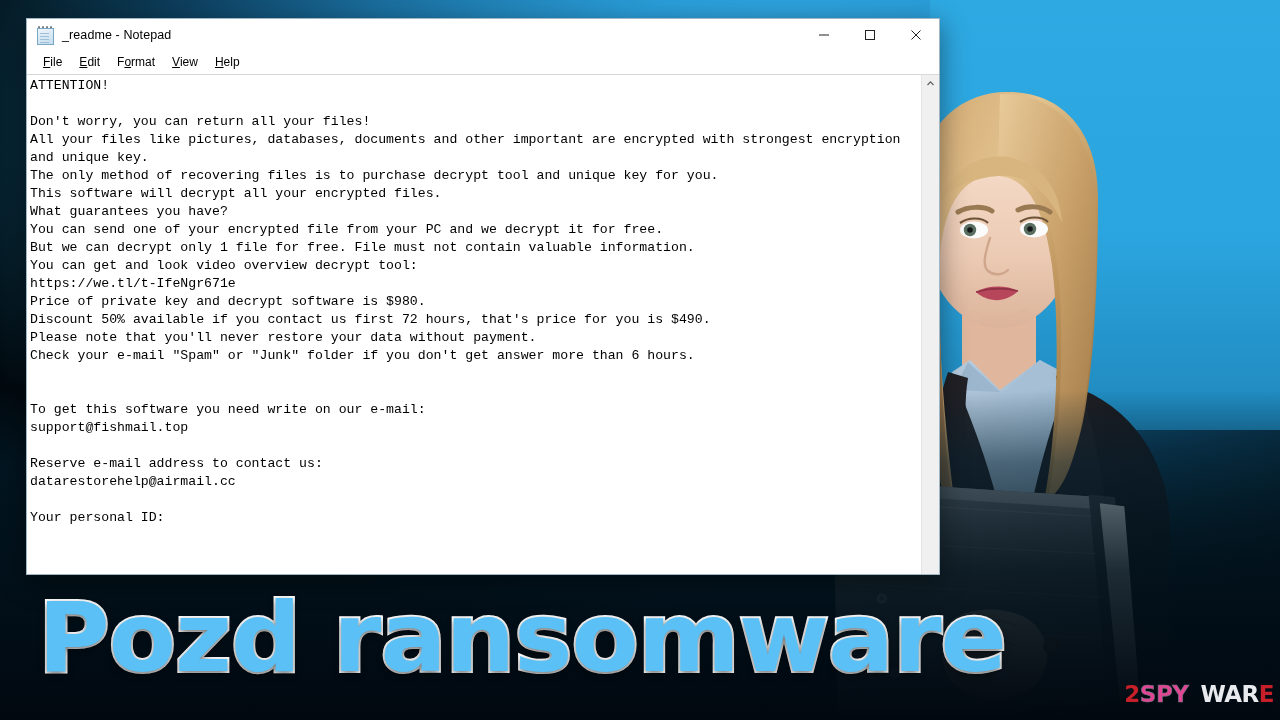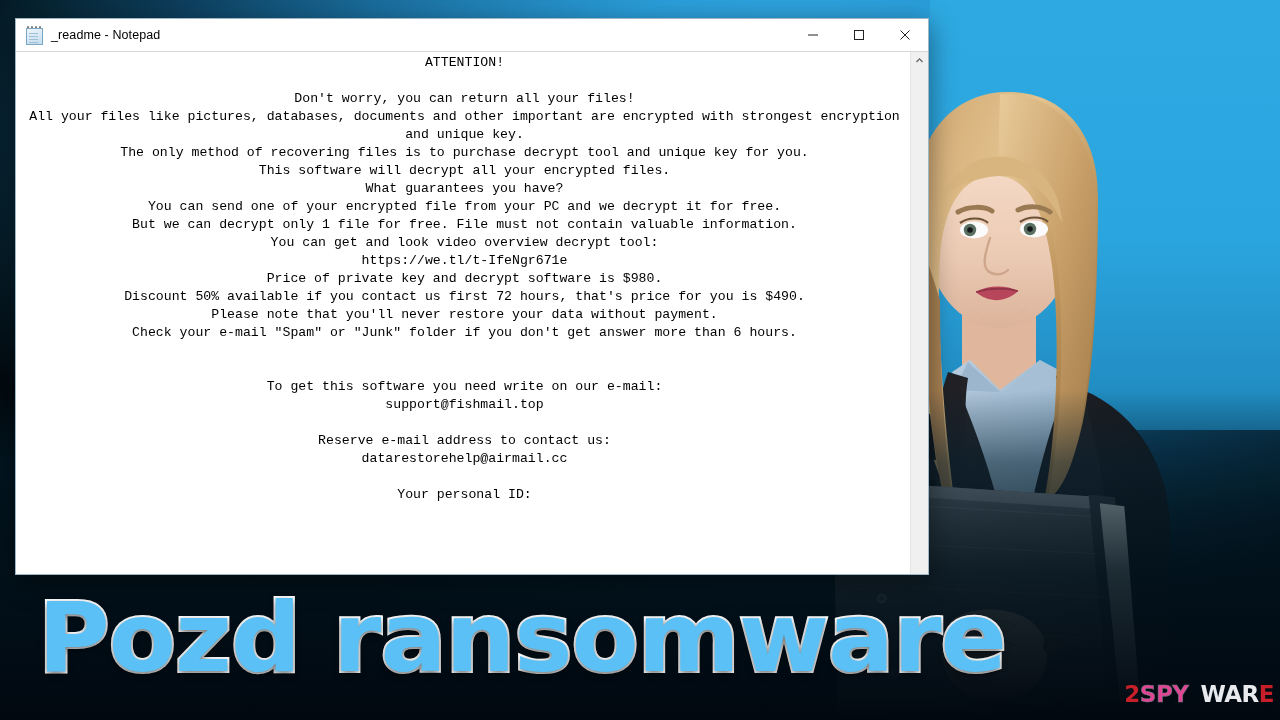--- a/index.html
+++ b/index.html
@@ -30,21 +30,21 @@
   }
   .bg-bottom-fade {
     position: absolute;
     left: 0; right: 0; bottom: 0; height: 330px;
     background: linear-gradient(180deg, rgba(3,28,42,0) 0%, rgba(3,30,45,.55) 22%, rgba(2,18,28,.88) 55%, #010810 100%);
   }
 
   
   .window {
     position: absolute;
-    left: 15px; top: 18px;
+    left: 26px; top: 18px;
     width: 912px; height: 555px;
     background: #f0f0f0;
     border: 1px solid #9fb6c4;
     box-shadow: 0 6px 26px rgba(0,0,0,.45);
     display: flex;
     flex-direction: column;
   }
   .titlebar {
     height: 32px;
     background: #ffffff;
@@ -111,21 +111,20 @@
     margin-right: 1px;
   }
   .menu-item u { text-decoration: underline; }
 
   .editor-wrap {
     flex: 1 1 auto;
     display: flex;
     background: #fff;
     border-top: 1px solid #d8d8d8;
     overflow: hidden;
-    text-align: center;
   }
   .editor {
     flex: 1 1 auto;
     background: #fff;
     padding: 2px 0 0 3px;
     overflow: hidden;
   }
   .editor pre {
     margin: 0;
     font-family: "Liberation Mono", "DejaVu Sans Mono", monospace;
@@ -378,20 +377,27 @@
         </div>
         <div class="win-btn">
           <svg width="12" height="12" viewBox="0 0 12 12">
             <line x1="1.5" y1="1.5" x2="10.5" y2="10.5" stroke="#222" stroke-width="1"></line>
             <line x1="10.5" y1="1.5" x2="1.5" y2="10.5" stroke="#222" stroke-width="1"></line>
           </svg>
         </div>
       </div>
     </div>
 
+    <div class="menubar">
+      <div class="menu-item"><u>F</u><span>ile</span></div>
+      <div class="menu-item"><u>E</u><span>dit</span></div>
+      <div class="menu-item">F<u>o</u><span>rmat</span></div>
+      <div class="menu-item"><u>V</u><span>iew</span></div>
+      <div class="menu-item"><u>H</u><span>elp</span></div>
+    </div>
 
     <div class="editor-wrap">
       <div class="editor">
         <pre>ATTENTION!
 
 Don't worry, you can return all your files!
 All your files like pictures, databases, documents and other important are encrypted with strongest encryption
 and unique key.
 The only method of recovering files is to purchase decrypt tool and unique key for you.
 This software will decrypt all your encrypted files.

